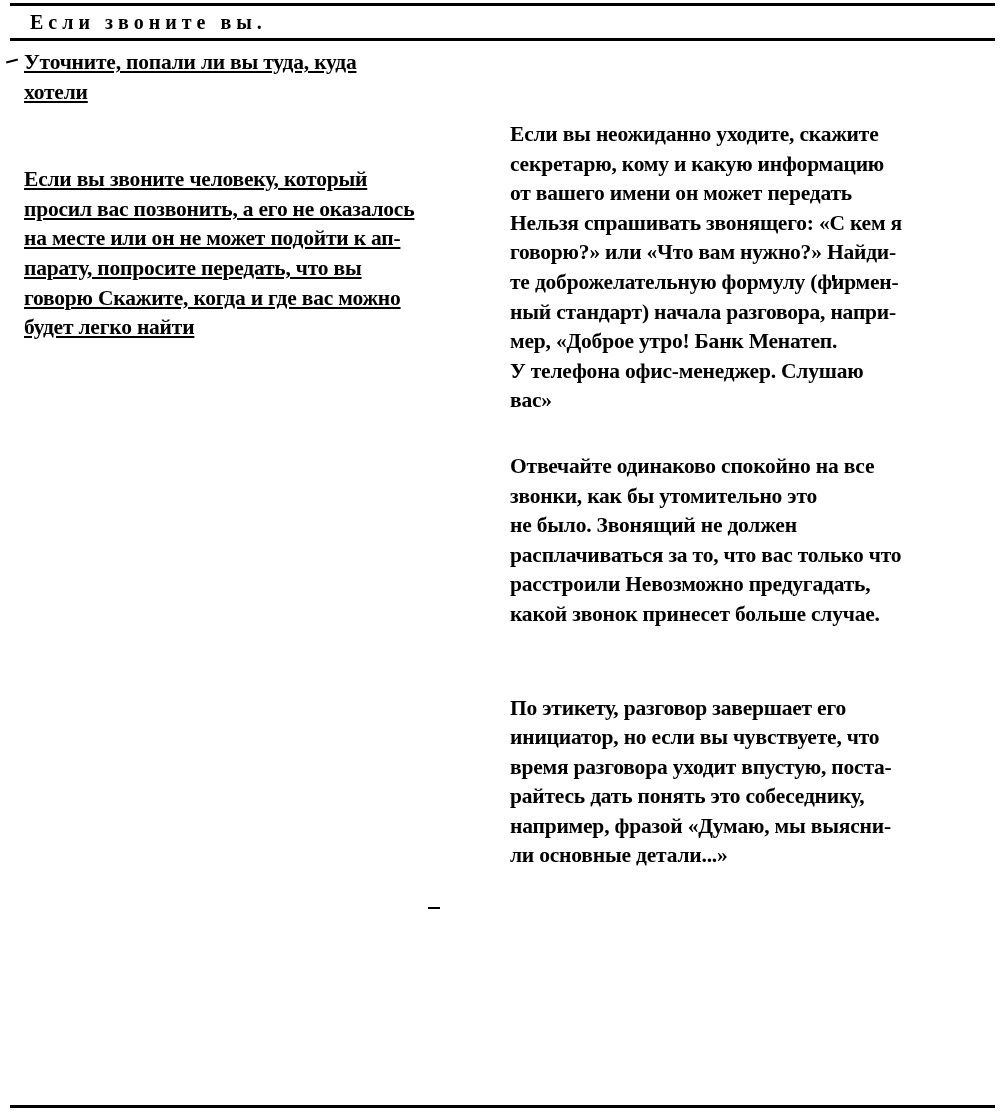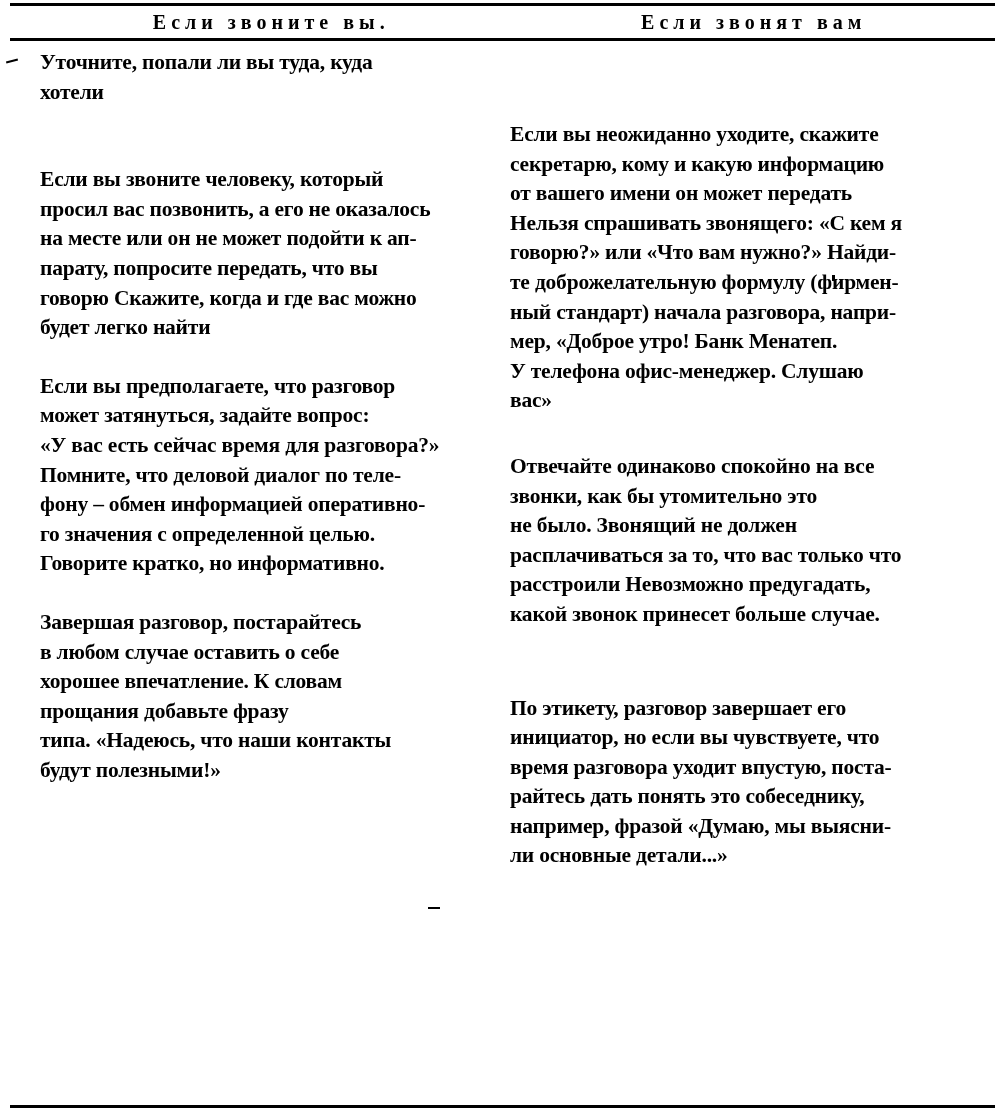--- a/index.html
+++ b/index.html
@@ -28,37 +28,37 @@
     .header {
       position: absolute;
       top: 8px;
       height: 28px;
       left: 10px;
       width: 985px;
       display: flex;
     }
     .header .hcell {
       flex: 1;
-      text-align: center;
+      text-align: left;
       font-weight: bold;
       font-size: 20px;
       letter-spacing: 5px;
       line-height: 28px;
     }
     .header .hcell.left { padding-left: 20px; }
 
     .col {
       position: absolute;
       top: 48px;
       font-weight: bold;
       font-size: 21.5px;
       line-height: 29.6px;
       letter-spacing: -0.2px;
     }
-    .col.left { left: 40px; width: 475px; }
+    .col.left { left: 24px; width: 475px; text-decoration: underline; }
     .col.right { left: 510px; width: 480px; }
 
     .para {
       margin: 0;
       white-space: pre-line;
     }
     .para-gap {
       height: 29px;
     }
 
@@ -78,53 +78,39 @@
     .mark-speck1 { left: 832px; top: 275px; width: 3px; height: 6px; }
     .mark-speck2 { left: 428px; top: 907px; width: 12px; height: 2px; }
   </style>
 </head>
 <body>
 
 <div class="rule top"></div>
 
 <div class="header">
   <div class="hcell left">Если звоните вы.</div>
-  <div class="hcell right">Если звонят вам</div>
 </div>
 
 <div class="rule head"></div>
 
 <div class="mark-dash"></div>
 
 <div class="col left">
   <p class="para">Уточните, попали ли вы туда, куда
 хотели</p>
   <div class="para-gap"></div>
   <div class="para-gap"></div>
   <p class="para">Если вы звоните человеку, который
 просил вас позвонить, а его не оказалось
 на месте или он не может подойти к ап-
 парату, попросите передать, что вы
 говорю  Скажите, когда и где вас можно
 будет легко найти</p>
   <div class="para-gap"></div>
-  <p class="para">Если вы предполагаете, что разговор
-может затянуться, задайте вопрос:
-«У вас есть сейчас время для разговора?»
-Помните, что деловой диалог по теле-
-фону – обмен информацией оперативно-
-го значения с определенной целью.
-Говорите кратко, но информативно.</p>
   <div class="para-gap"></div>
-  <p class="para">Завершая разговор, постарайтесь
-в любом случае оставить о себе
-хорошее впечатление. К словам
-прощания добавьте фразу
-типа. «Надеюсь, что наши контакты
-будут полезными!»</p>
 </div>
 
 <div class="col right">
   <div class="para-gap" style="height:36px"></div>
   <div class="para-gap" style="height:36px"></div>
   <p class="para">Если вы неожиданно уходите, скажите
 секретарю, кому и какую информацию
 от вашего имени он может передать
 Нельзя спрашивать звонящего: «С кем я
 говорю?» или «Что вам нужно?» Найди-

